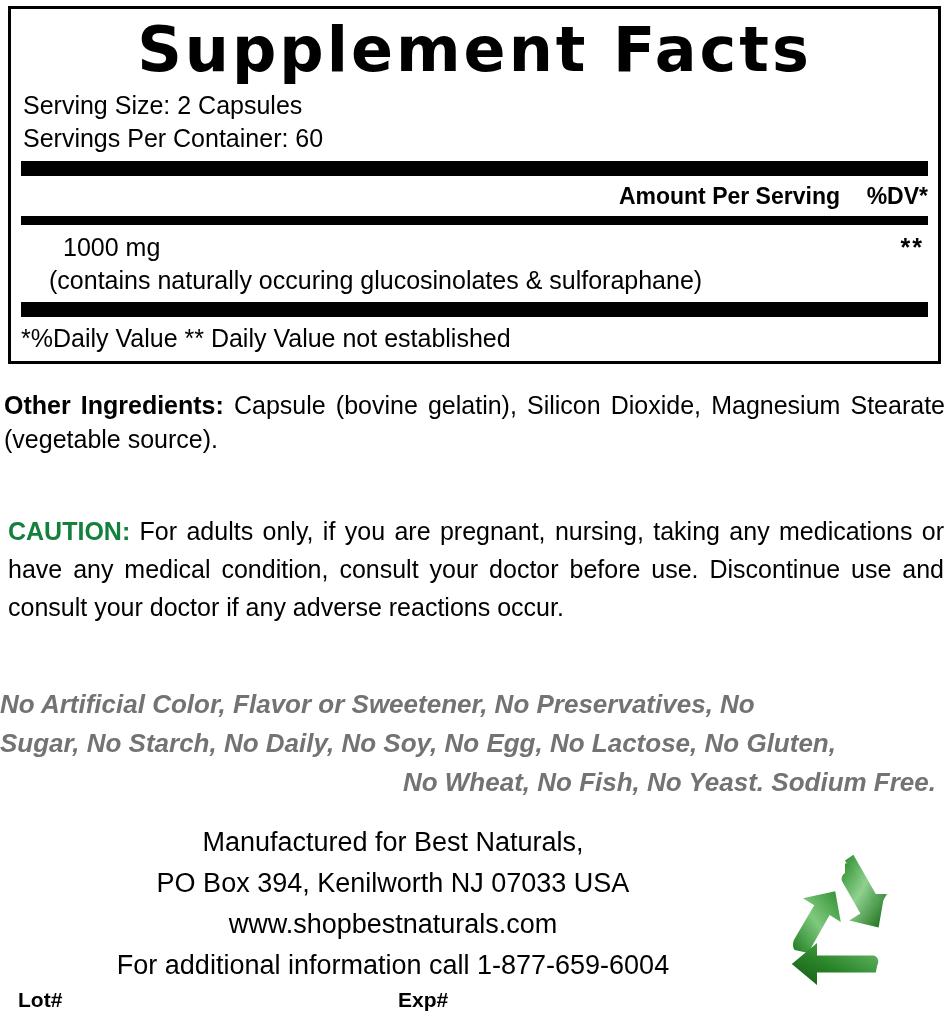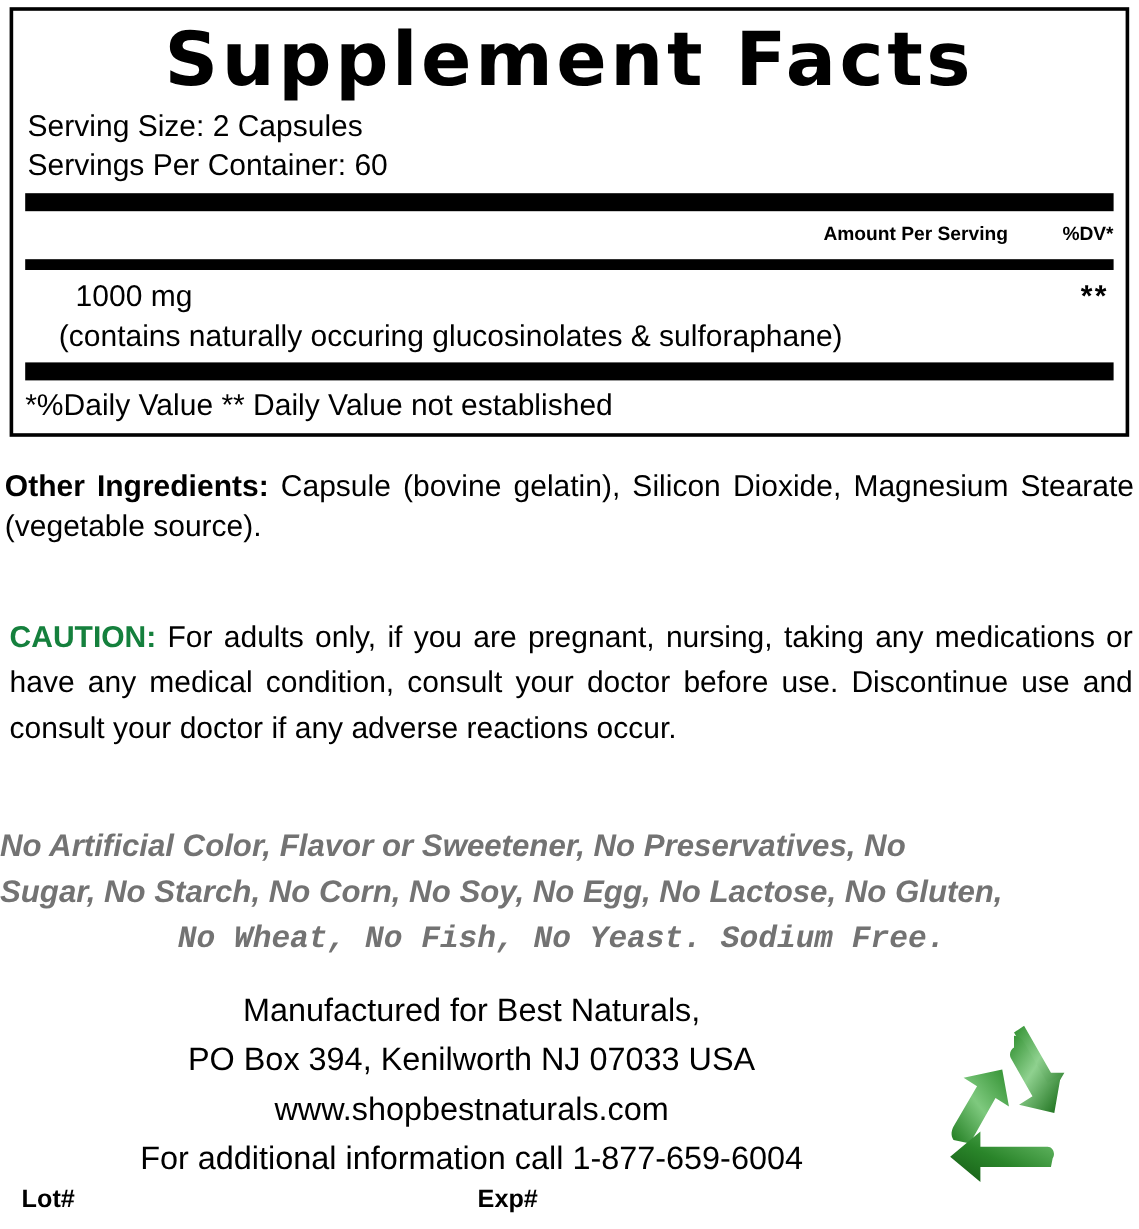--- a/index.html
+++ b/index.html
@@ -60,21 +60,21 @@
     height: 9px;
     background: #000;
     margin: 0;
   }
 
   .amount-row {
     display: flex;
     justify-content: flex-end;
     align-items: center;
     font-weight: bold;
-    font-size: 16px;
+    font-size: 23px;
     line-height: 34px;
     padding: 3px 0 3px 0;
   }
   .amount-row .amt {
     margin-right: 14px;
   }
   .amount-row .dv {
     min-width: 74px;
     text-align: right;
   }
@@ -150,21 +150,21 @@
     left: 0;
     top: 685px;
     width: 936px;
     color: #737373;
     font-weight: bold;
     font-style: italic;
     font-size: 26px;
     line-height: 39px;
     text-align: justify;
   }
-  .claims .last-line { text-align: center; font-family: Liberation Mono, monospace; }
+  .claims .last-line { text-align: right; }
 
   
   .manufacturer {
     position: absolute;
     left: 13px;
     top: 822px;
     width: 760px;
     text-align: center;
     font-weight: normal;
     font-size: 27px;
@@ -237,21 +237,21 @@
     <span>Capsule (bovine gelatin), Silicon Dioxide, Magnesium Stearate (vegetable source).</span>
   </div>
 
   <div class="caution">
     <span class="caution-label">CAUTION:</span>
     <span>For adults only, if you are pregnant, nursing, taking any medications or have any medical condition, consult your doctor before use. Discontinue use and consult your doctor if any adverse reactions occur.</span>
   </div>
 
   <div class="claims">
     <div>No Artificial Color, Flavor or Sweetener, No Preservatives, No</div>
-    <div>Sugar, No Starch, No Corn, No Soy, No Egg, No Lactose, No Gluten,</div>
+    <div>Sugar, No Starch, No Daily, No Soy, No Egg, No Lactose, No Gluten,</div>
     <div class="last-line">No Wheat, No Fish, No Yeast. Sodium Free.</div>
   </div>
 
   <div class="manufacturer">
     <div>Manufactured for Best Naturals,</div>
     <div>PO Box 394, Kenilworth NJ 07033 USA</div>
     <div>www.shopbestnaturals.com</div>
     <div class="line-wide">For additional information call 1-877-659-6004</div>
   </div>
 

